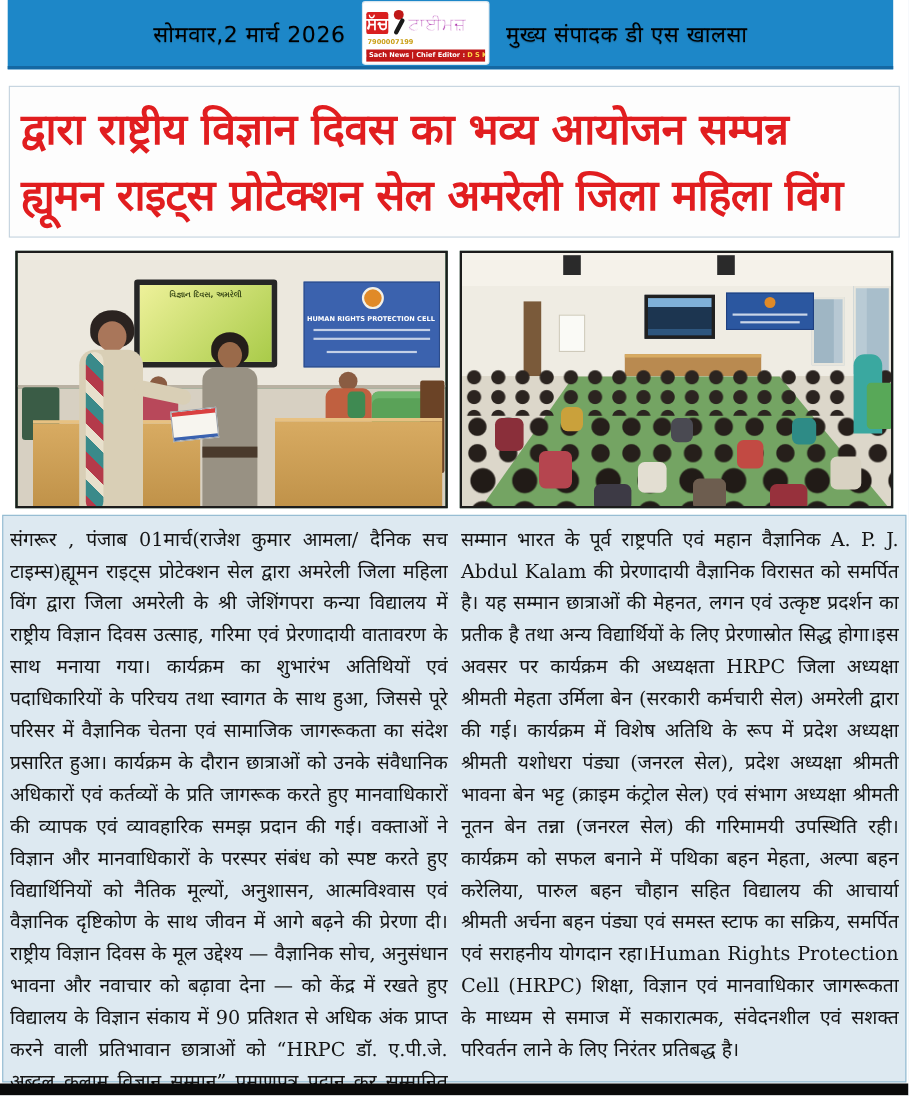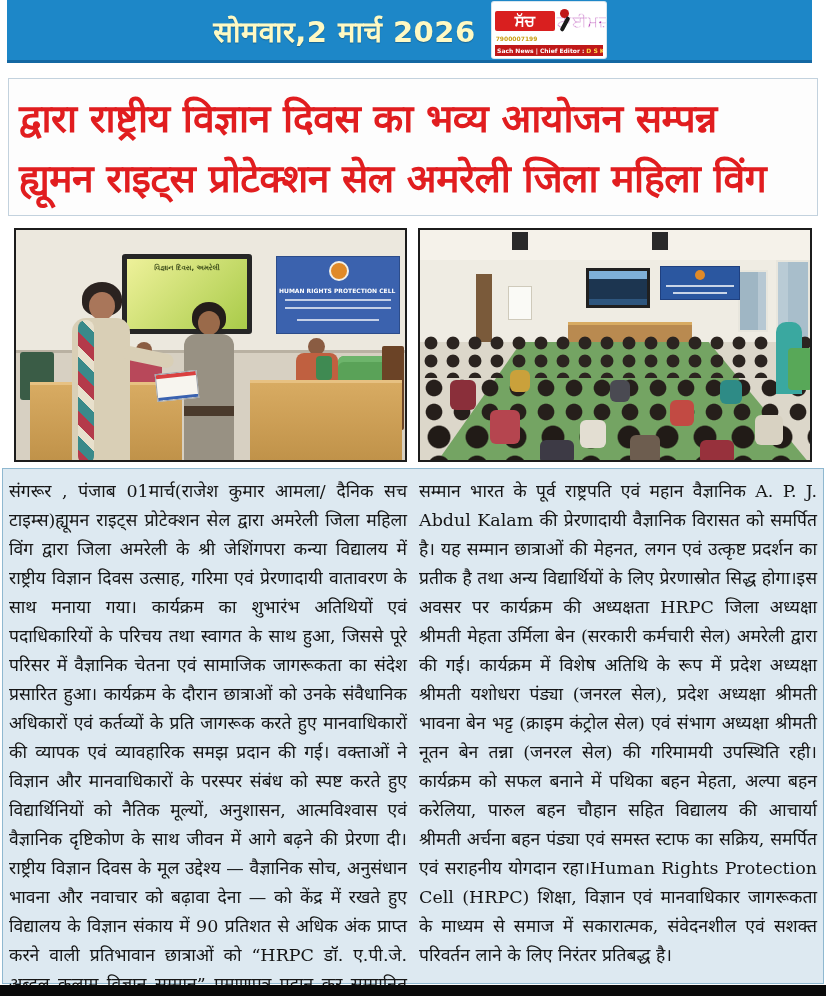--- a/index.html
+++ b/index.html
@@ -4,28 +4,28 @@
 <style>
   * { margin:0; padding:0; box-sizing:border-box; }
   html,body { width:826px; }
   body { font-family:"DejaVu Sans", sans-serif; background:#ffffff; }
   .page { position:relative; width:826px; height:996px; background:#ffffff; overflow:hidden; }
   .abs { position:absolute; }
 
   
   .header-band { left:7px; top:0; width:805px; height:63px; background:#1d87c8;
     border-bottom:3px solid #1468a3; display:flex; align-items:center; justify-content:center; gap:16px; }
-  .hdr-text { color:#fef9c3; font-weight:bold; font-size:29px; letter-spacing:0.5px;
+  .hdr-text { color:#000000; font-weight:normal; font-size:20px; letter-spacing:0.5px;
     text-shadow:0 1px 1px rgba(0,0,0,0.25); white-space:nowrap; }
 
   
   .logo-box { width:114px; height:56px; background:#ffffff; border-radius:2px; position:relative;
     box-shadow:0 0 0 1px #d8e6ef; overflow:hidden; flex:0 0 auto; }
   .logo-row { position:absolute; top:6px; left:3px; right:3px; height:26px; display:flex; align-items:center; }
-  .logo-w1 { background:#d91f1f; color:#ffffff; font-weight:bold; font-size:15px; padding:1px 20px; border-radius:2px; }
+  .logo-w1 { background:#d91f1f; color:#ffffff; font-weight:bold; font-size:15px; padding:1px 0; border-radius:2px; }
   .logo-mic { width:16px; height:24px; position:relative; margin:0 1px; }
   .logo-mic .micball { position:absolute; top:0; left:4px; width:9px; height:9px; border-radius:50%; background:#c01818; }
   .logo-mic .micstem { position:absolute; top:7px; left:7px; width:4px; height:16px; background:#1a1a1a; transform:rotate(28deg); border-radius:2px; }
   .logo-w2 { color:#b13bb1; font-weight:normal; font-size:16px; -webkit-text-stroke:0.6px #ffffff; letter-spacing:0.5px; }
   .logo-phone { position:absolute; top:33px; left:4px; font-size:6px; font-weight:bold; color:#caa017; }
   .logo-banner { position:absolute; bottom:2px; left:3px; right:3px; height:11px; background:#c01818; color:#ffffff;
     font-size:6px; font-weight:bold; display:flex; align-items:center; justify-content:center; white-space:nowrap; overflow:hidden; }
   .logo-banner b { color:#ffd84a; margin-left:2px; font-size:6px; }
 
   
@@ -131,20 +131,21 @@
             <span class="micstem"></span>
           </span>
         <span class="logo-w2">ਟਾਈਮਜ਼</span>
       </div>
       <span class="logo-phone">7900007199</span>
       <div class="logo-banner">
         <span>Rozana Sach News | Chief Editor :</span>
         <b>D S KHALSA</b>
       </div>
     </div>
+    <span class="hdr-text">मुख्य संपादक डी एस खालसा</span>
   </div>
 
   <div class="abs headline-box">
     <div class="headline-line">द्वारा राष्ट्रीय विज्ञान दिवस का भव्य आयोजन सम्पन्न</div>
     <div class="headline-line">ह्यूमन राइट्स प्रोटेक्शन सेल अमरेली जिला महिला विंग</div>
   </div>
 
   <div class="abs photo photo-left">
     <div class="abs pl-wall"></div>
     <div class="abs pl-trim"></div>

